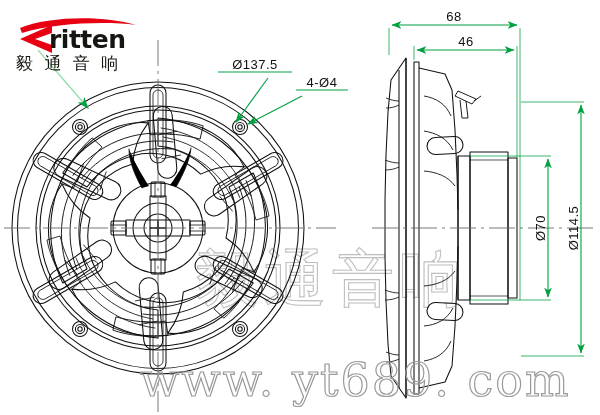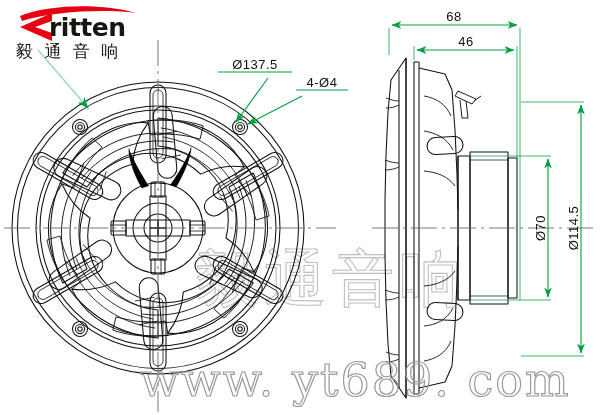--- a/index.html
+++ b/index.html
@@ -379,21 +379,21 @@
     <line x1="38" y1="50" x2="88" y2="108" stroke="#8fdca8" stroke-width="1.2" marker-end="url(#arrTip)"></line>
   </g>
 
   <g>
     <text class="wm-main" x="140" y="396">www. yt689. com</text>
   </g>
 
 </svg>
 </div>
 
-<div style="position:absolute;left:8px;top:0;width:150px;height:62px;">
+<div style="position:absolute;left:8px;top:12px;width:150px;height:62px;">
   <svg width="150" height="62" viewBox="0 0 150 62" xmlns="http://www.w3.org/2000/svg">
 
     <path d="M12,16 C40,4 96,3 128,13 C98,9 46,11 14,21 Z" fill="#e60012"></path>
 
     <path d="M44,13 L12,27 L44,41 L44,33 L27,27 L44,21 Z" fill="#e60012"></path>
     <text class="logo-word" x="41" y="36">ritten</text>
     <text class="logo-cn" x="8" y="57">毅 通 音 响</text>
   </svg>
 </div>
 

